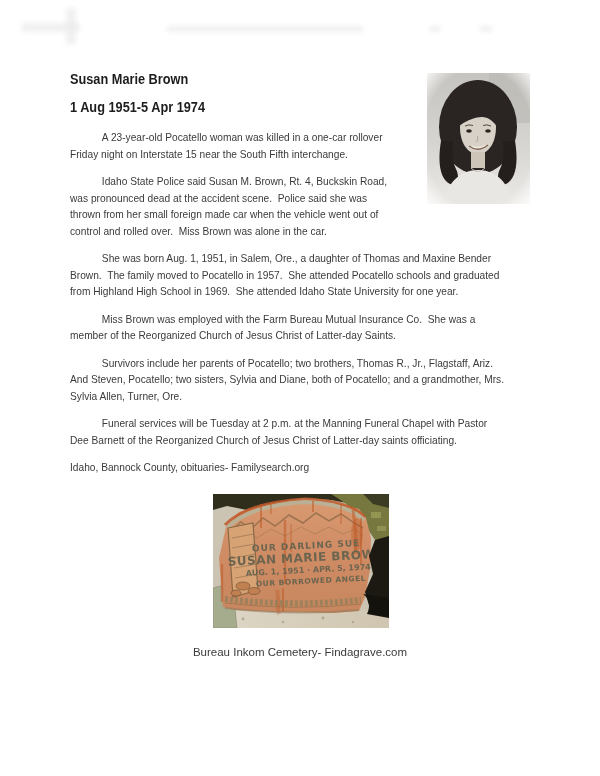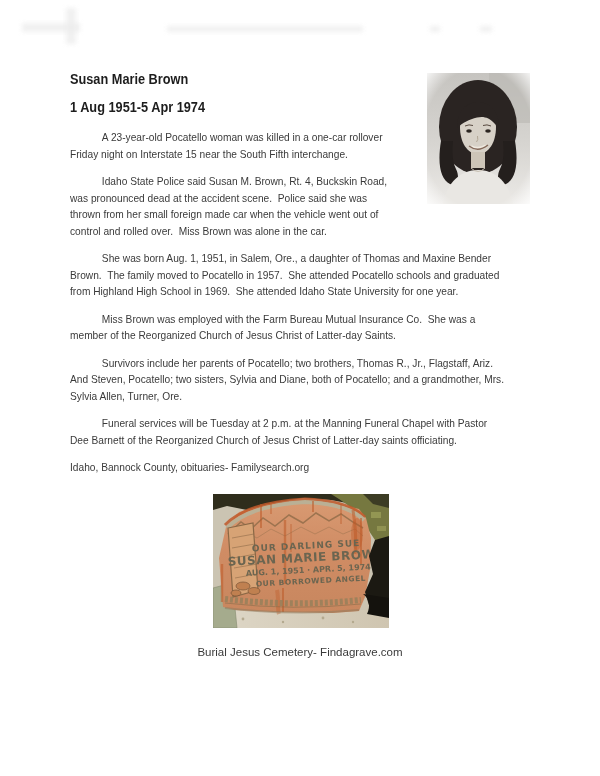--- a/index.html
+++ b/index.html
@@ -199,13 +199,13 @@
       <path d="M12,109 Q80,117 148,110" stroke="#7c6a48" stroke-width="1" fill="none" opacity="0.5"></path>
 
       <path d="M12,114 Q80,122 146,116" stroke="#8c7a5e" stroke-width="2" fill="none" opacity="0.5"></path>
 
       <path d="M176,42 L162,46 156,62 160,80 152,98 158,118 176,120 Z" fill="#1b1912"></path>
       <path d="M150,100 C156,104 158,112 154,120 L176,124 176,104 Z" fill="#14120d"></path>
     </g>
   </svg>
 </div>
 
-<div class="caption">Burial Jesus Cemetery- Findagrave.com</div>
+<div class="caption">Bureau Inkom Cemetery- Findagrave.com</div>
 
 </body></html>

